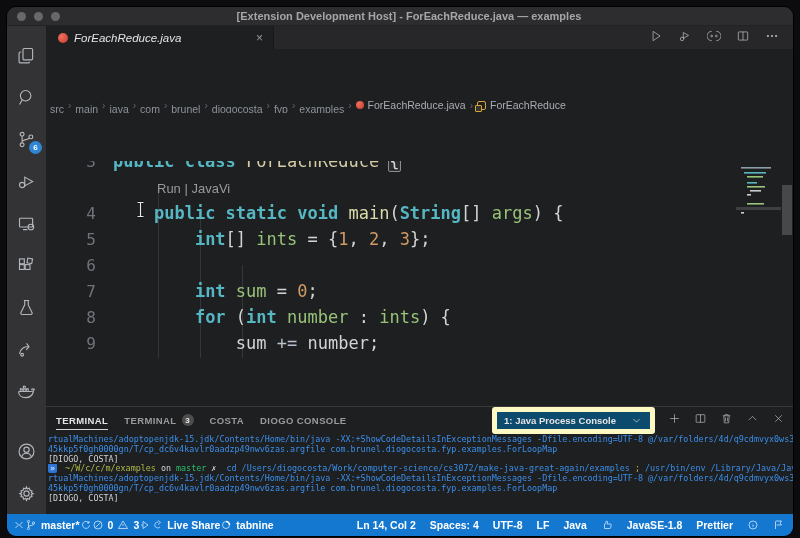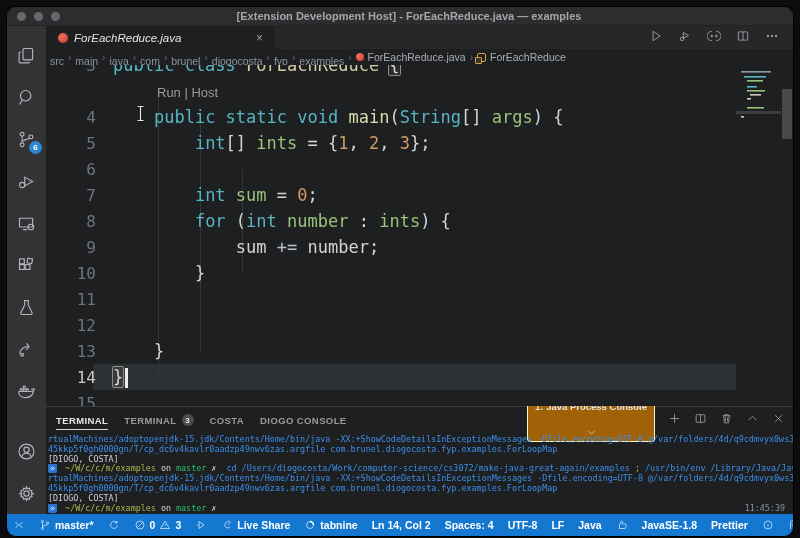--- a/index.html
+++ b/index.html
@@ -20,21 +20,21 @@
   .activitybar { width:39px; background:#333336; display:flex; flex-direction:column;
                  align-items:center; padding-top:8px; flex:0 0 auto; }
   .ab-icon { width:39px; height:42px; display:flex; align-items:center; justify-content:center;
              color:#b3b6ba; position:relative; }
   .ab-icon svg { width:21px; height:21px; stroke:currentColor; fill:none; stroke-width:1.3; }
   .ab-badge { position:absolute; right:4px; bottom:6px; min-width:13px; height:13px;
               border-radius:7px; background:#2f86d2; color:#fff; font-size:8px; font-weight:bold;
               display:flex; align-items:center; justify-content:center; padding:0 2px; }
   .ab-spacer { flex:1; }
   
-  .main-col { flex:1; display:flex; flex-direction:column; min-width:0; }
+  .main-col { flex:1; display:flex; flex-direction:column; min-width:0;gap:48px; }
   .tabbar { height:23px; background:#27272a; display:flex; align-items:stretch; flex:0 0 auto; }
   .tab { width:228px; background:#1d1f21; display:flex; align-items:center; gap:6px;
          padding:0 8px 0 12px; border-right:1px solid #19191b; }
   .java-dot { width:10px; height:10px; border-radius:50%;
               background:radial-gradient(circle at 35% 35%, #f0705c, #c33b2c); flex:0 0 auto; }
   .tab-label { color:#e4e4e6; font-size:11.5px; font-style:italic; white-space:nowrap;
                overflow:hidden; flex:1; }
   .tab-close { color:#9a9a9e; font-size:12px; padding:0 2px; }
   .tab-actions { margin-left:auto; display:flex; align-items:center; gap:15px; padding-right:14px;
                  color:#c2c4c8; }
@@ -57,21 +57,21 @@
   .code-row { display:flex; height:26px; align-items:center; position:relative;
               font-family:"DejaVu Sans Mono", monospace; font-size:17px; }
   .code-row.current::before { content:""; position:absolute; left:47px; right:0; top:0; bottom:0;
               background:#2e3134; }
   .gutter { width:67px; padding-right:17px; text-align:right; color:#6f747b; font-size:16px;
             flex:0 0 auto; position:relative; z-index:1; }
   .code-row.current .gutter { color:#c6c8ca; }
   .code-content { white-space:pre; position:relative; z-index:1; }
   .codelens { font-family:"Liberation Sans", sans-serif; font-size:13px; color:#9a9a9a;
               padding-left:44px; }
-  .tk-kw { color:#56b6c2; font-weight:normal;text-align:center; }
+  .tk-kw { color:#56b6c2; font-weight:bold;text-align:center; }
   .tk-cls { color:#d5cda6; }
   .tk-fn { color:#dcdcaa; }
   .tk-var { color:#98c379; }
   .tk-num { color:#d19a66; }
   .tk-plain { color:#d4d4d4; }
   .tk-op { color:#b9c1cd; }
   .tk-box { color:#d8d8d8; border:1px solid #8d8d8d; border-radius:2px; margin:-1px 0 -1px -1px;
             background:rgba(130,130,130,.14); }
   .tk-cursor { display:inline-block; width:3px; height:20px; background:#eeeeee;
                vertical-align:middle; margin-left:1px; }
@@ -88,37 +88,37 @@
   .panel { height:108px; flex:0 0 auto; border-top:1px solid #3a3a3d; background:#1d1f21;
            display:flex; flex-direction:column; }
   .panel-header { height:26px; display:flex; align-items:center; padding:0 8px 0 10px; gap:16px;
                   flex:0 0 auto; }
   .panel-tab { font-size:9.5px; letter-spacing:.4px; color:#9b9b9b; display:flex; gap:5px;
                align-items:center; padding:4px 0 3px; border-bottom:1px solid transparent;font-weight:bold; }
   .panel-tab.active { color:#e4e4e4; border-bottom-color:#d7d7d7; }
   .panel-badge { background:#4d4d4d; color:#e8e8e8; font-size:8px; min-width:12px; height:12px;
                  border-radius:6px; display:flex; align-items:center; justify-content:center; }
   .panel-right { margin-left:auto; display:flex; align-items:center; gap:13px; color:#c2c4c8; }
-  .console-select { background:#a16207; border:1px solid #fef9c3; border-radius:3px; color:#e6e6e6;
+  .console-select { background:#0c4a6e; border:5px solid #fef9c3; border-radius:3px; color:#e6e6e6;
                     font-size:9.5px; font-weight:bold; padding:2px 7px; display:flex; gap:14px;
-                    align-items:center;flex-direction:column; }
+                    align-items:center; }
   .panel-right svg { width:13px; height:13px; stroke:currentColor; fill:none; stroke-width:1.2; }
   .terminal { flex:1; padding:2px 0 0 2px; overflow:hidden;
               font-family:"DejaVu Sans Mono", monospace; font-size:8.4px; line-height:9.8px; }
   .term-line { white-space:pre; overflow:hidden; position:relative; padding-right:6px; }
   .tl-blue { color:#3b8eea; }
   .tl-white { color:#cfd2d6; }
   .tl-dir { color:#b0b84a; }
   .tl-green { color:#2ebd6b; }
   .tl-yellow { color:#cdb45e; }
   .tl-badge { background:#2d74d8; color:#eaf2ff; border-radius:2px; padding:0 2px; margin-right:3px; }
   .term-time { position:absolute; right:8px; top:0; color:#8a9199; }
   
   .statusbar { height:22px; background:#1478d1; flex:0 0 auto; display:flex; align-items:center;
-               color:#ffffff; font-size:10.5px; font-weight:bold; padding:0 8px 0 6px; gap:14px; }
+               color:#ffffff; font-size:10.5px; font-weight:bold; padding:0 8px 0 6px; }
   .sb-item { display:flex; align-items:center; gap:4px; white-space:nowrap; }
   .sb-item svg { width:12px; height:12px; stroke:currentColor; fill:none; stroke-width:1.3; }
   .sb-right { margin-left:auto; display:flex; align-items:center; gap:14px; }
 </style>
 </head>
 <body>
 
 <div class="window">
 
   <div class="titlebar">
@@ -271,21 +271,21 @@
       </div>
 
       <div class="editor">
         <div class="editor-lines" id="editor-lines">
             <div class="code-row">
               <div class="gutter">3</div>
               <div class="code-content"><span class="tk-kw">public class </span><span class="tk-cls">ForEachReduce </span><span class="tk-box">{</span></div>
             </div>
             <div class="code-row">
               <div class="gutter"></div>
-              <div class="code-content"><span class="codelens">Run | Host</span></div>
+              <div class="code-content"><span class="codelens">Run | JavaVi</span></div>
             </div>
             <div class="code-row">
               <div class="gutter">4</div>
               <div class="code-content"><span class="tk-plain">    </span><span class="tk-kw">public static void </span><span class="tk-fn">main</span><span class="tk-plain">(</span><span class="tk-kw">String</span><span class="tk-plain">[] </span><span class="tk-var">args</span><span class="tk-plain">) {</span></div>
             </div>
             <div class="code-row">
               <div class="gutter">5</div>
               <div class="code-content"><span class="tk-plain">        </span><span class="tk-kw">int</span><span class="tk-plain">[] </span><span class="tk-var">ints</span><span class="tk-plain"> = {</span><span class="tk-num">1</span><span class="tk-plain">, </span><span class="tk-num">2</span><span class="tk-plain">, </span><span class="tk-num">3</span><span class="tk-plain">};</span></div>
             </div>
             <div class="code-row">
@@ -406,21 +406,20 @@
           </div>
         </div>
         <div class="terminal" id="terminal-output">
             <div class="term-line"><span class="tl-blue">rtualMachines/adoptopenjdk-15.jdk/Contents/Home/bin/java -XX:+ShowCodeDetailsInExceptionMessages -Dfile.encoding=UTF-8 @/var/folders/4d/q9cdmvyx0ws3rc</span></div>
             <div class="term-line"><span class="tl-blue">45kkp5f0gh0000gn/T/cp_dc6v4kavlr0aadzp49nwv6zas.argfile com.brunel.diogocosta.fyp.examples.ForLoopMap</span></div>
             <div class="term-line"><span class="tl-white">[DIOGO, COSTA]</span></div>
             <div class="term-line"><span class="tl-badge">»</span><span class="tl-dir"> ~/W/c/c/m/examples</span><span class="tl-white"> on </span><span class="tl-green">master</span><span class="tl-white"> ✗  </span><span class="tl-blue">cd /Users/diogocosta/Work/computer-science/cs3072/make-java-great-again/examples </span><span class="tl-yellow">; </span><span class="tl-blue">/usr/bin/env /Library/Java/JavaVi</span></div>
             <div class="term-line"><span class="tl-blue">rtualMachines/adoptopenjdk-15.jdk/Contents/Home/bin/java -XX:+ShowCodeDetailsInExceptionMessages -Dfile.encoding=UTF-8 @/var/folders/4d/q9cdmvyx0ws3rc</span></div>
             <div class="term-line"><span class="tl-blue">45kkp5f0gh0000gn/T/cp_dc6v4kavlr0aadzp49nwv6zas.argfile com.brunel.diogocosta.fyp.examples.ForLoopMap</span></div>
             <div class="term-line"><span class="tl-white">[DIOGO, COSTA]</span></div>
-            <div class="term-line"><span class="tl-badge">»</span><span class="tl-dir"> ~/W/c/c/m/examples</span><span class="tl-white"> on </span><span class="tl-green">master</span><span class="tl-white"> ✗</span><span class="term-time">11:45:39</span></div>
           </div>
       </div>
     </div>
   </div>
 
   <div class="statusbar">
     <span class="sb-item">
         <svg viewBox="0 0 24 24">
           <path d="M5 6 L11 12 L5 18 M19 6 L13 12 L19 18"></path>
         </svg>

